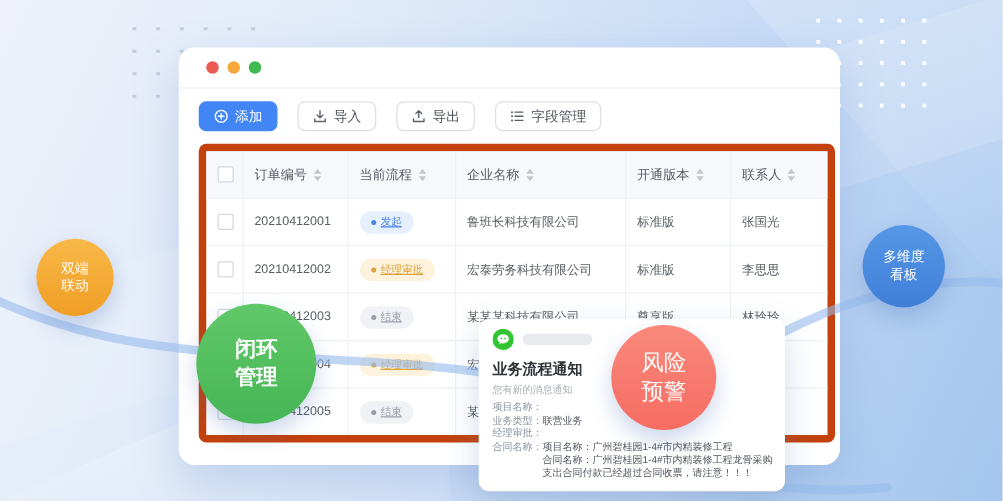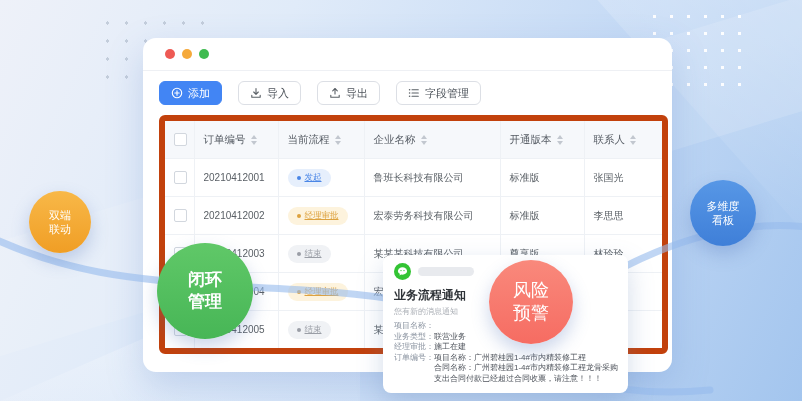--- a/index.html
+++ b/index.html
@@ -276,25 +276,24 @@
     <span class="nf-label">项目名称：</span>
   </div>
 
   <div class="nf-row">
     <span class="nf-label">业务类型：</span>
     <span class="nf-value">联营业务</span>
   </div>
 
   <div class="nf-row">
     <span class="nf-label">经理审批：</span>
-    <span class="nf-value">施工在建</span>
-  </div>
-
-  <div class="nf-row">
-    <span class="nf-label">订单编号：</span>
+  </div>
+
+  <div class="nf-row">
+    <span class="nf-label">合同名称：</span>
     <span class="nf-value">项目名称：广州碧桂园1-4#市内精装修工程</span>
   </div>
 
   <div class="nf-row">
     <span class="nf-label"></span>
     <span class="nf-value">合同名称：广州碧桂园1-4#市内精装修工程龙骨采购合同</span>
   </div>
 
   <div class="nf-row">
     <span class="nf-label"></span>

